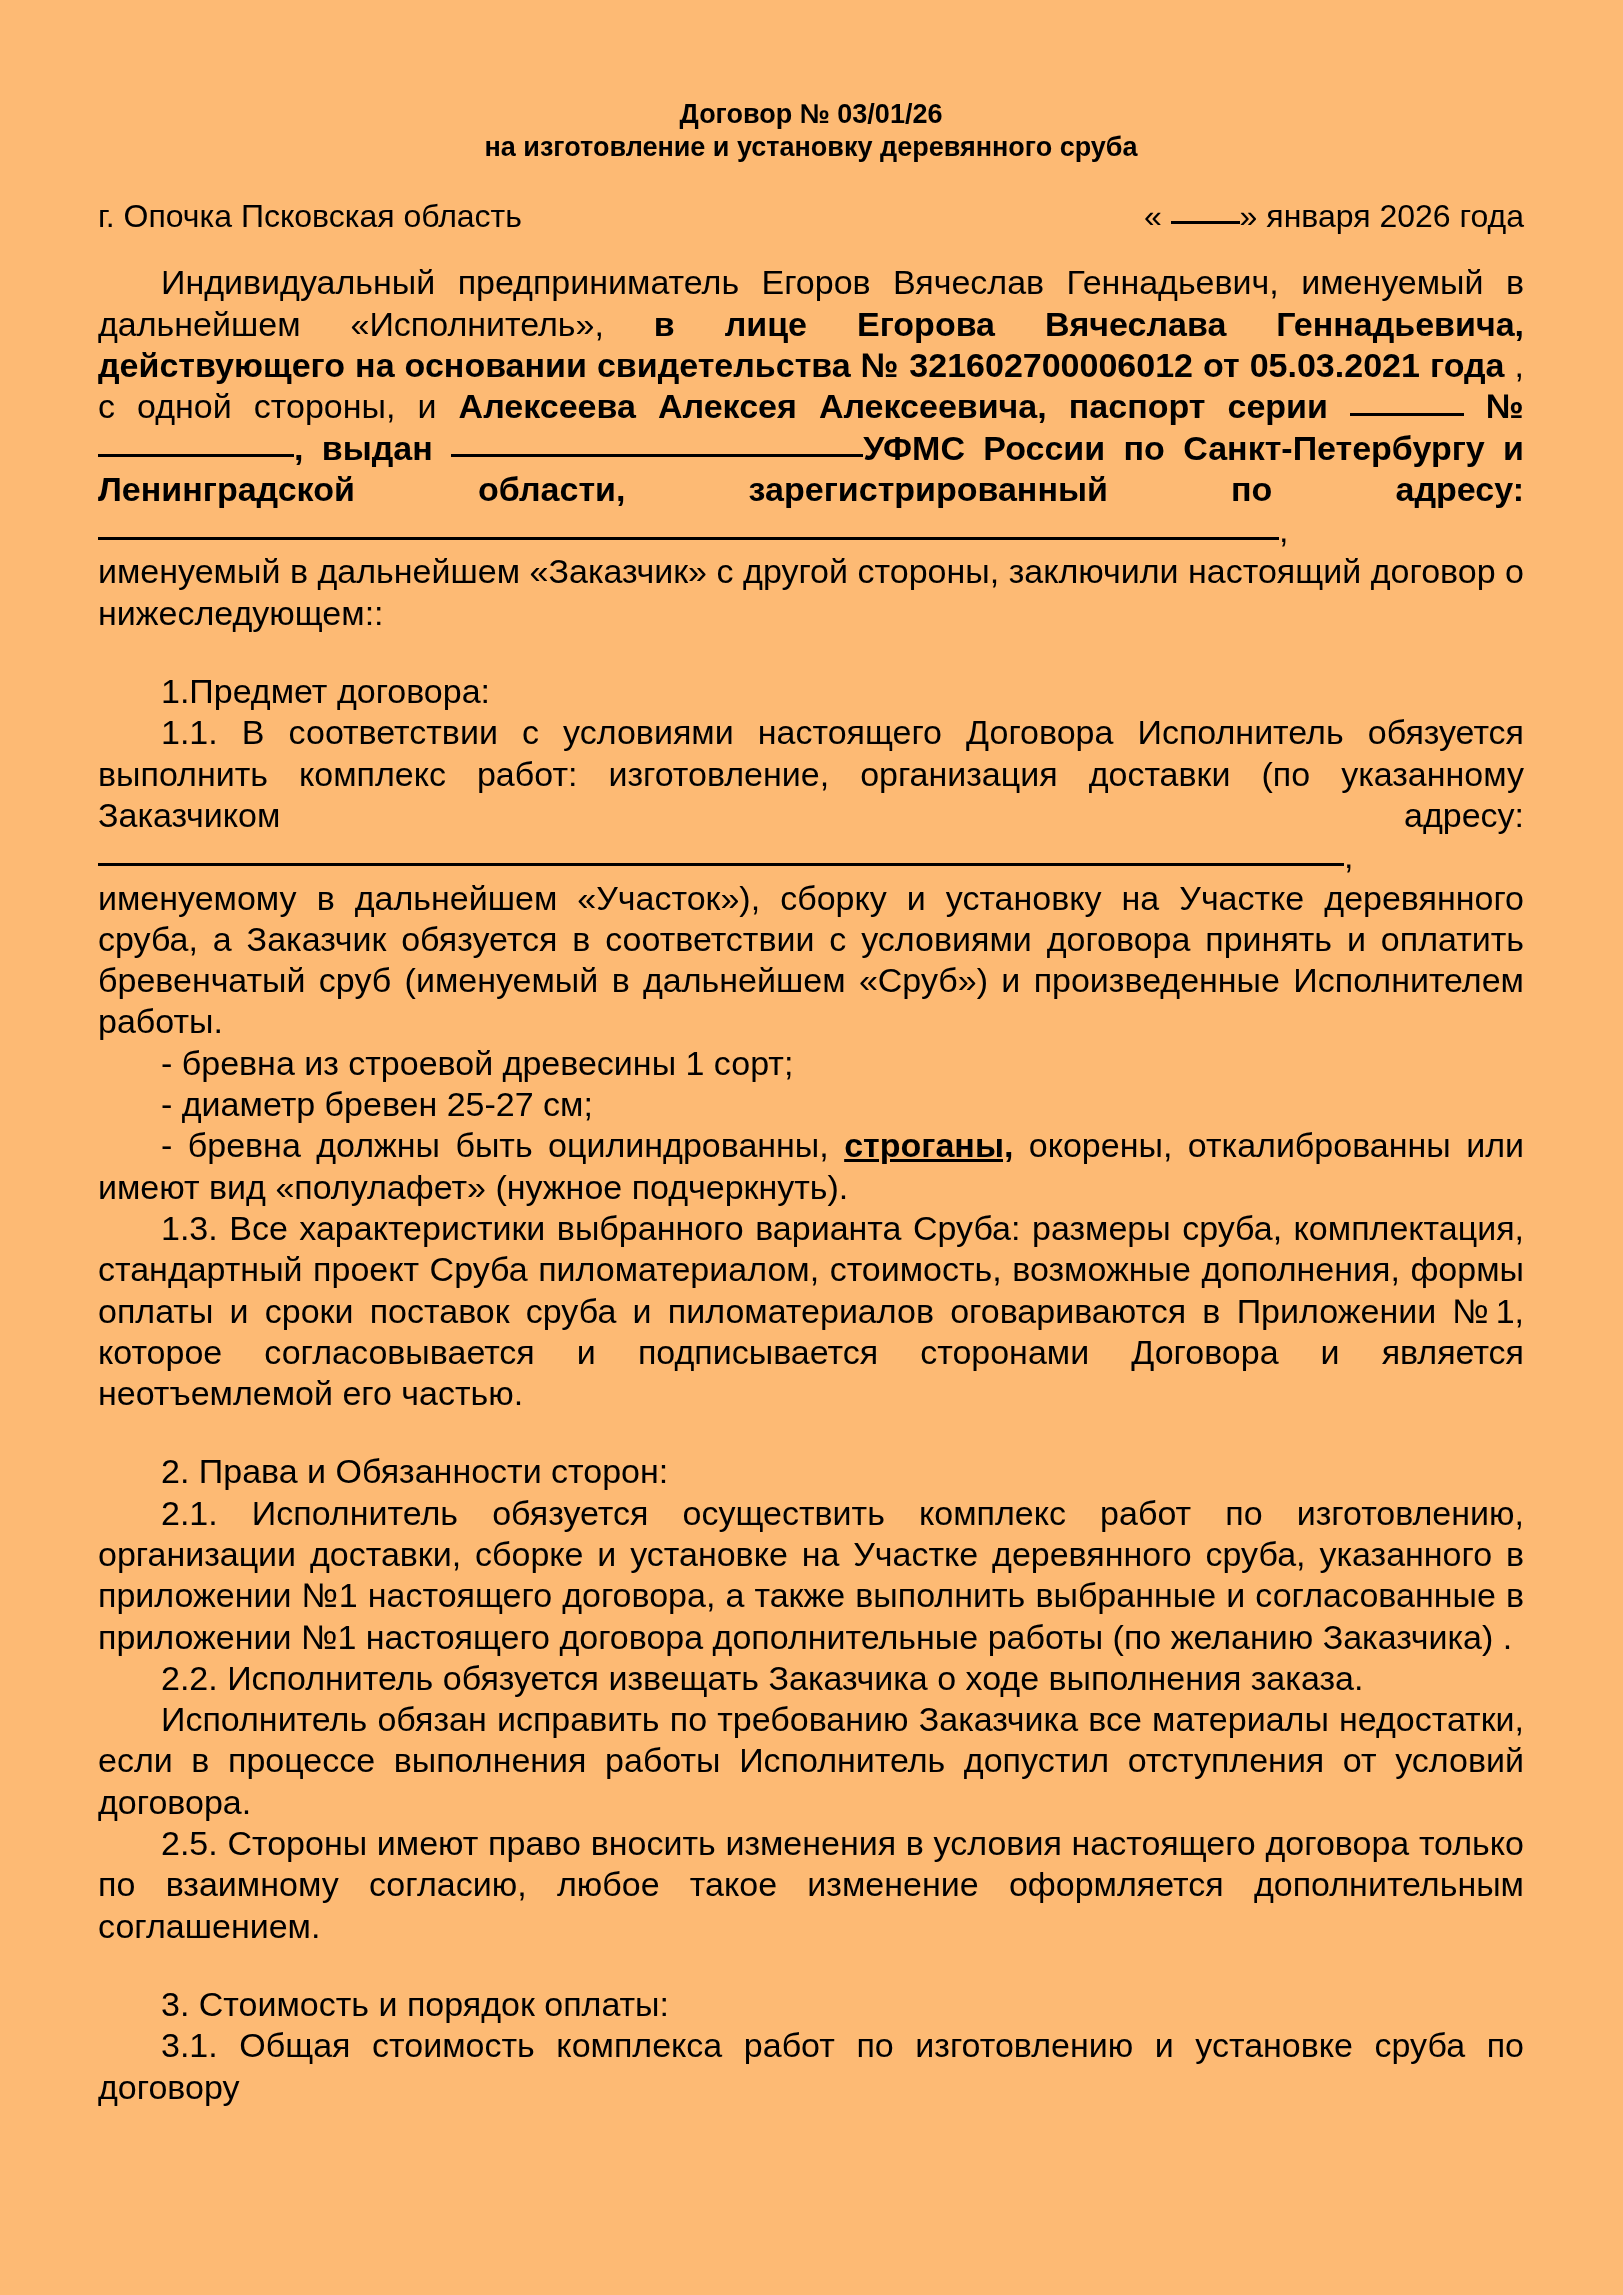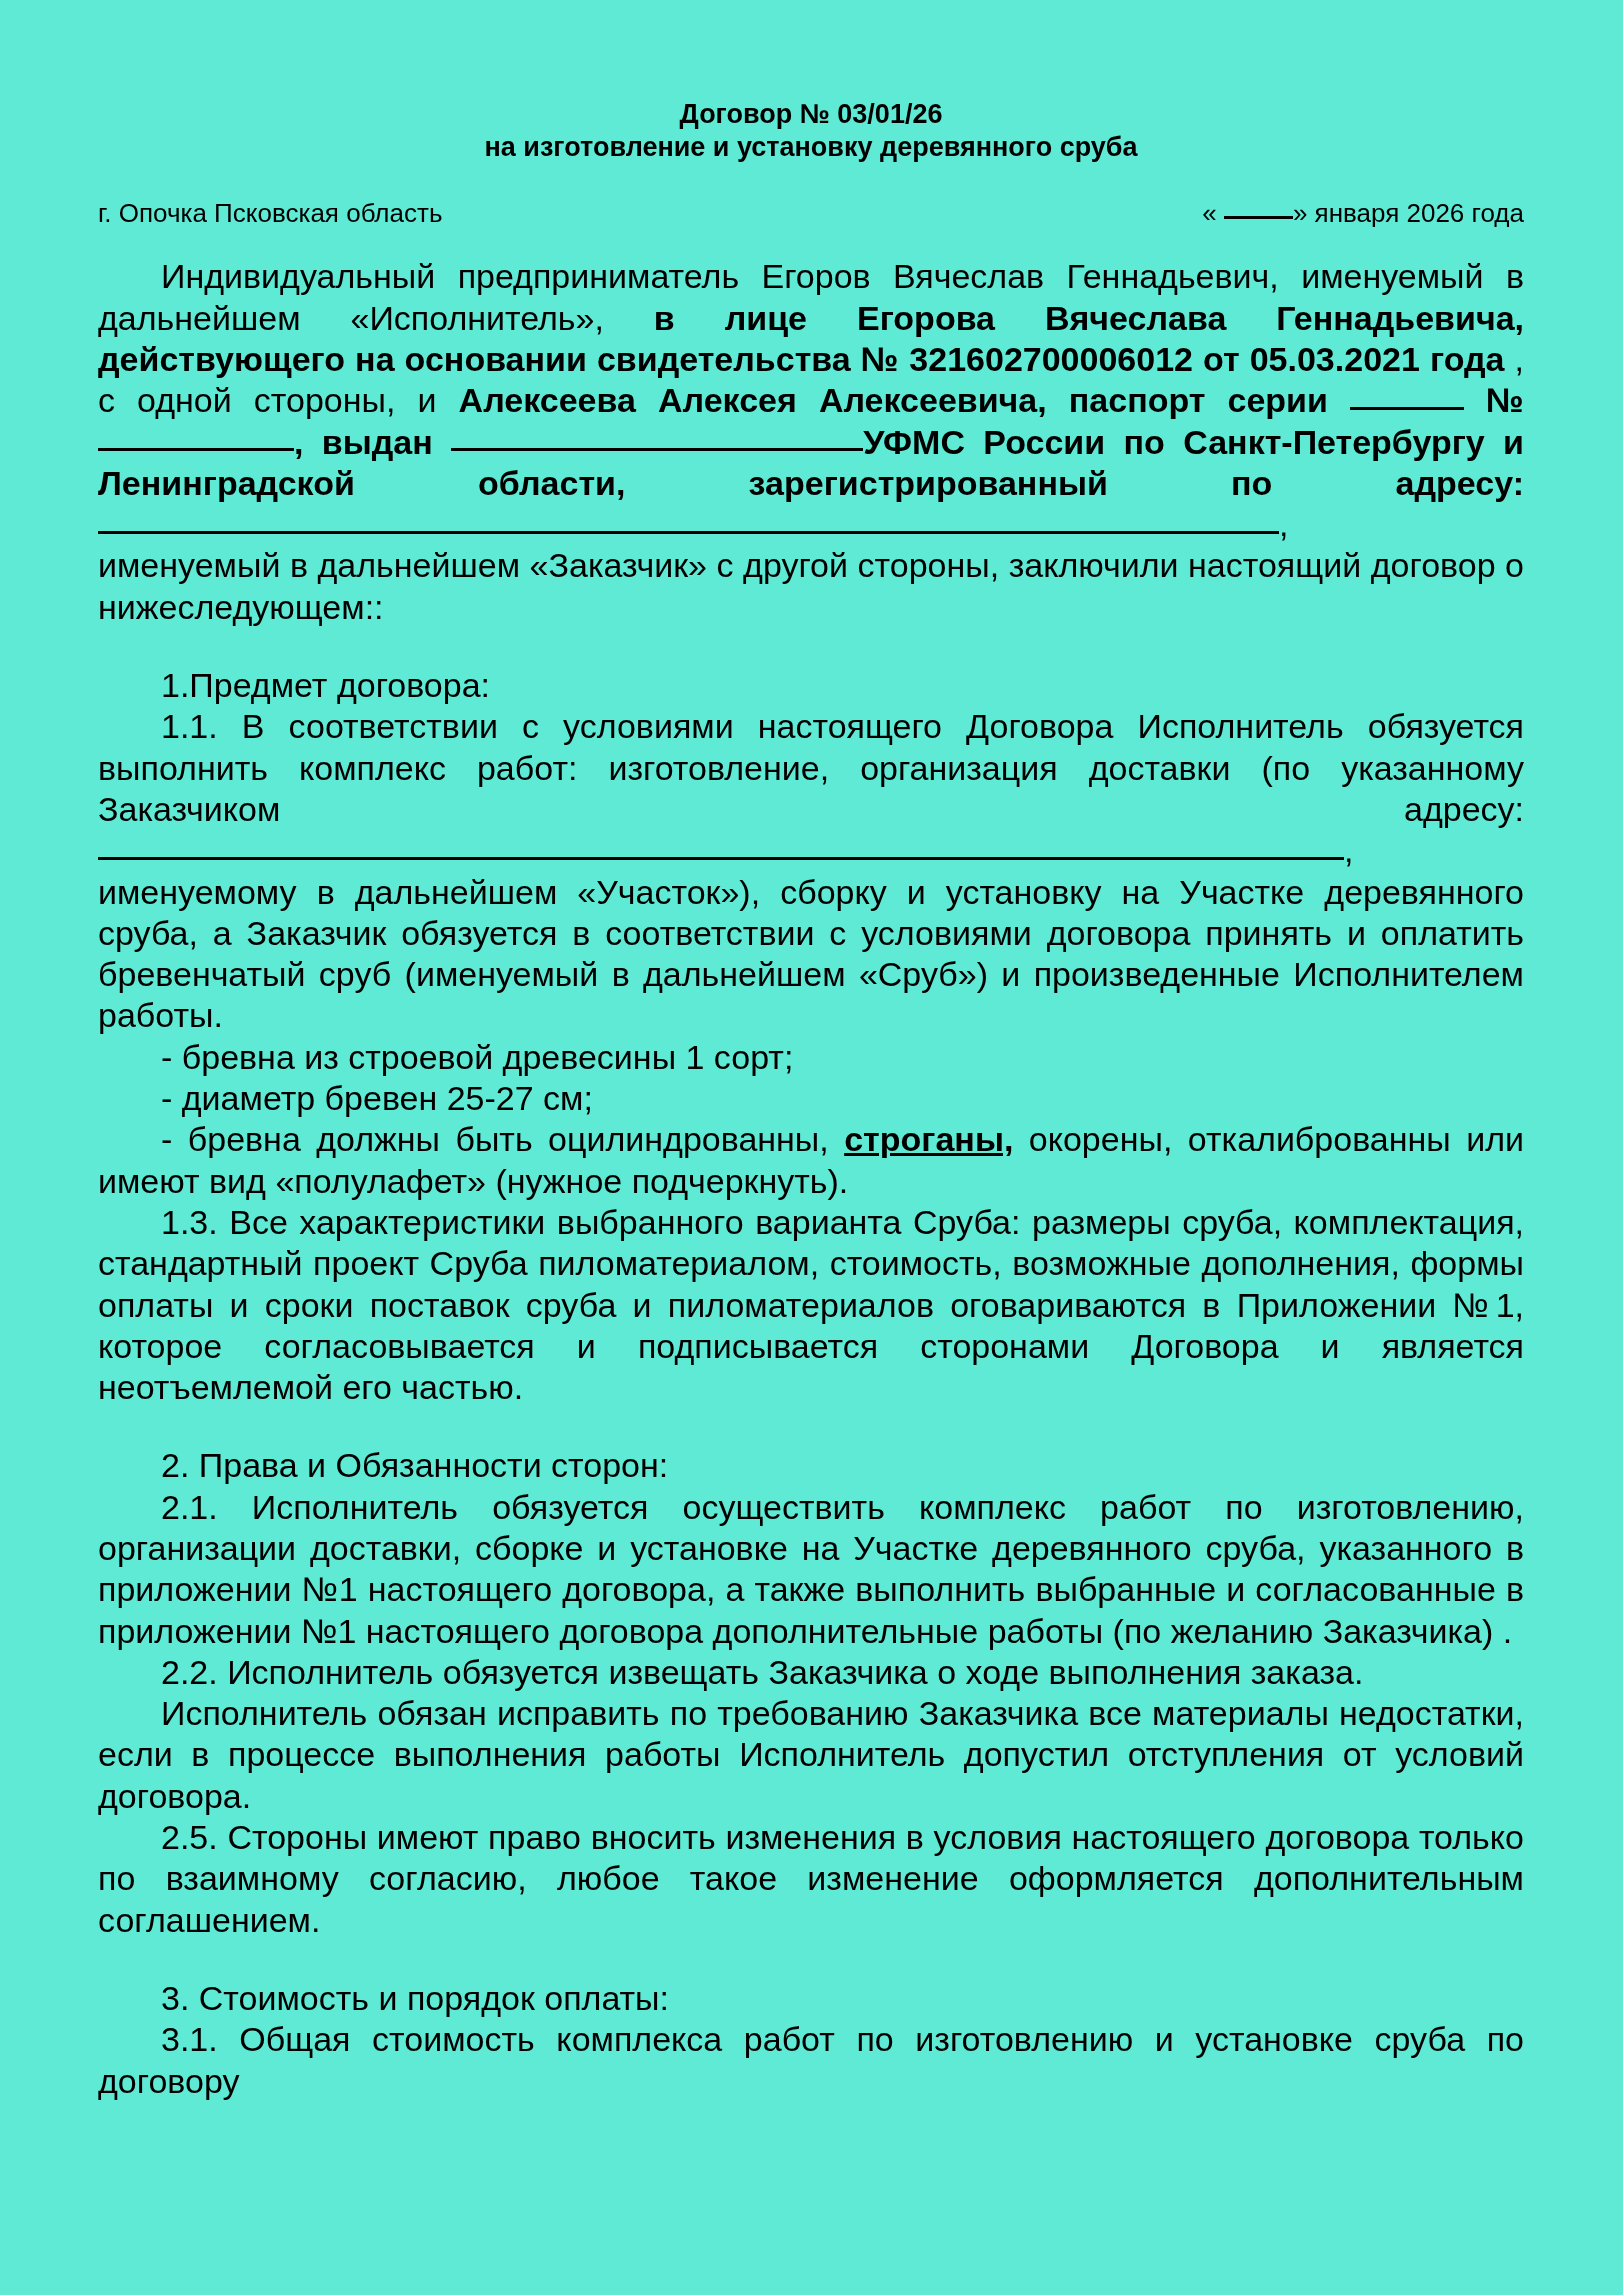--- a/index.html
+++ b/index.html
@@ -9,21 +9,21 @@
     background: #ffffff;
   }
   body {
     font-family: "Liberation Sans", sans-serif;
     color: #000000;
   }
   .page {
     position: relative;
     width: 1623px;
     height: 2295px;
-    background: #5eead4;
+    background: #fdba74;
     box-sizing: border-box;
     padding: 98px 99px 0 98px;
     overflow: hidden;
   }
   .doc {
     font-size: 34px;
     line-height: 1.215;
     text-align: justify;
     text-justify: inter-word;
   }
@@ -32,21 +32,21 @@
     font-weight: bold;
     font-size: 27px;
     line-height: 1.22;
   }
   .title-line { display: block; }
   .meta-row {
     display: flex;
     justify-content: space-between;
     align-items: baseline;
     margin-top: 34px;
-    font-size: 26px;
+    font-size: 32px;
   }
   .meta-left { white-space: nowrap; }
   .meta-right { white-space: nowrap; }
   p.para {
     margin: 0;
     text-indent: 63px;
     text-align: justify;
     text-justify: inter-word;
   }
   p.para.noindent { text-indent: 0; }

